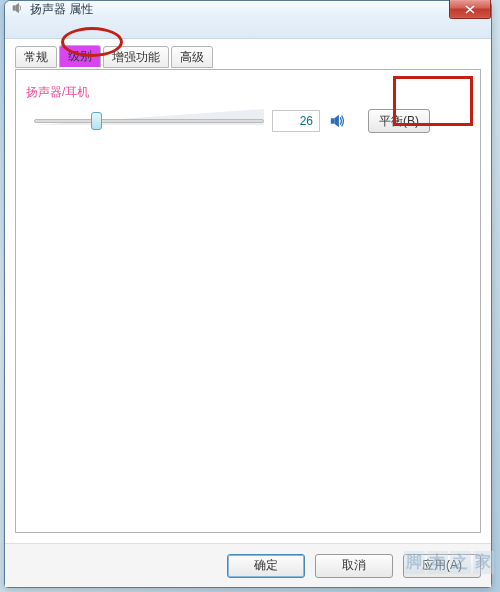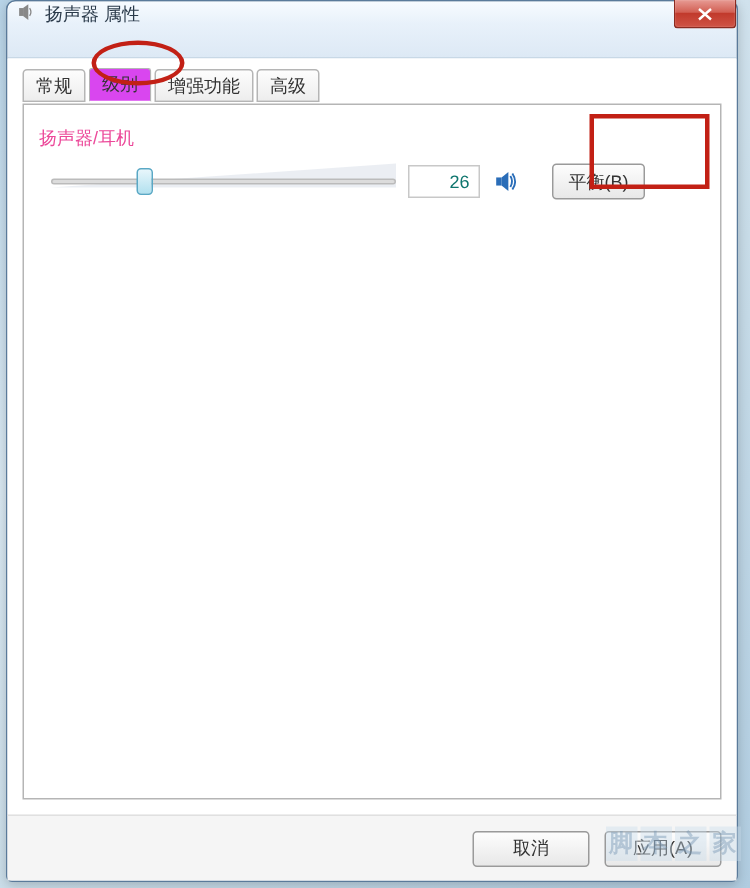--- a/index.html
+++ b/index.html
@@ -302,20 +302,21 @@
             <path d="M14 4 Q18 10 14 16" stroke="#2a6db8" fill="none" stroke-width="1.4"></path>
           </svg>
         </div>
         <button class="balance-btn"><span>平衡(B)</span></button>
       </div>
     </div>
 
   </div>
 
   <div class="footer">
+    <button class="footer-btn default"><span>确定</span></button>
     <button class="footer-btn"><span>取消</span></button>
     <button class="footer-btn"><span>应用(A)</span></button>
   </div>
 
 </div>
 
 <div class="watermark">
   <span>脚</span>
     <span>本</span>
     <span>之</span>

